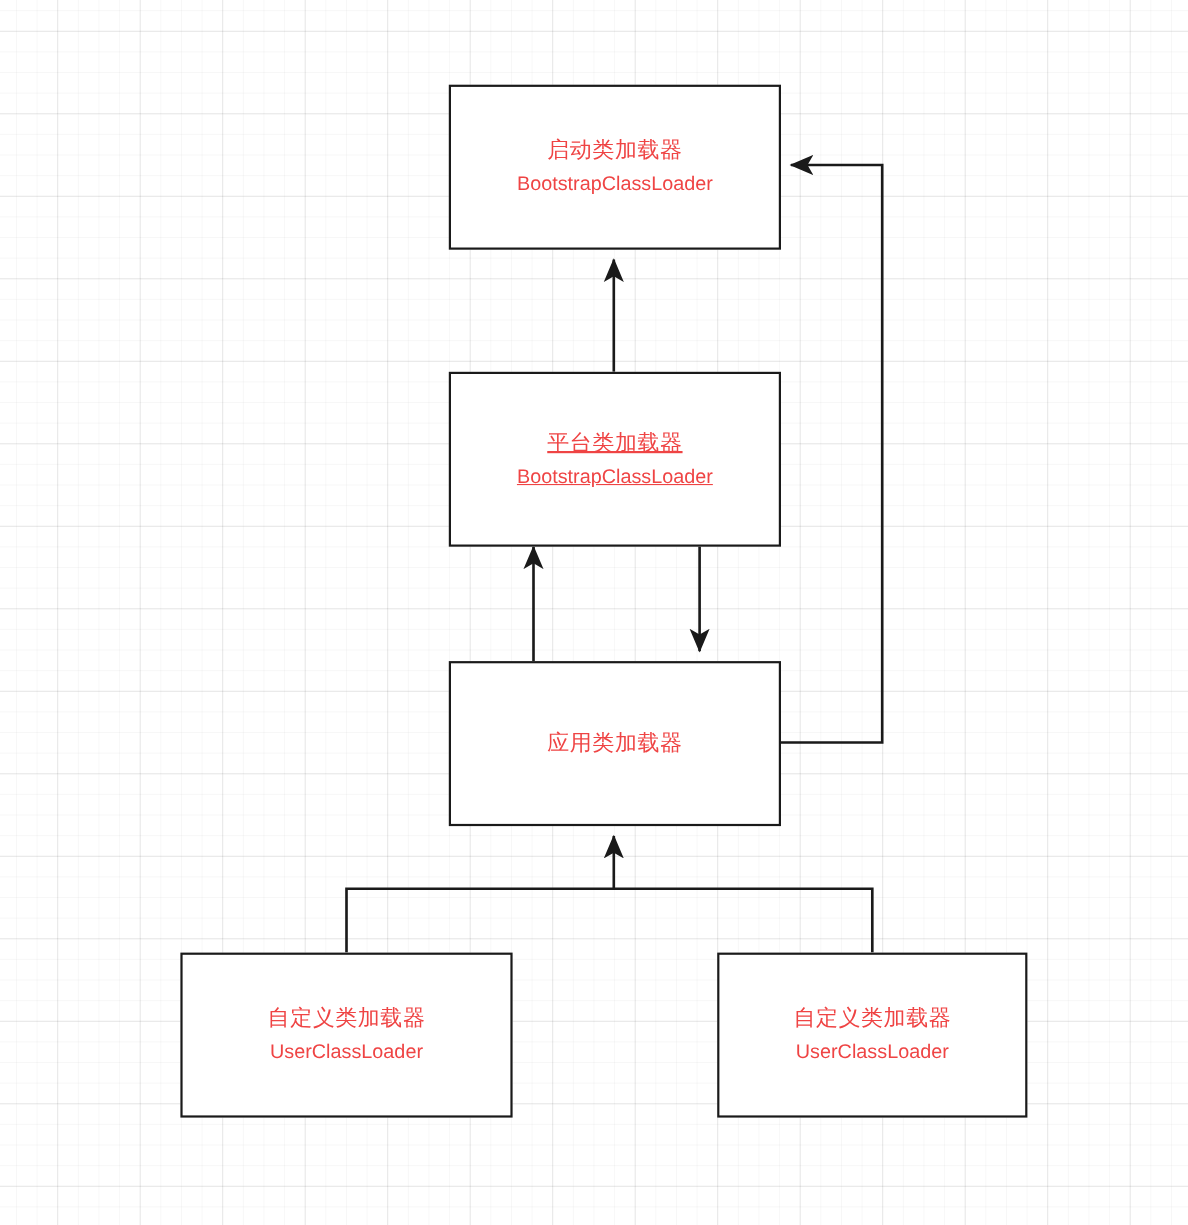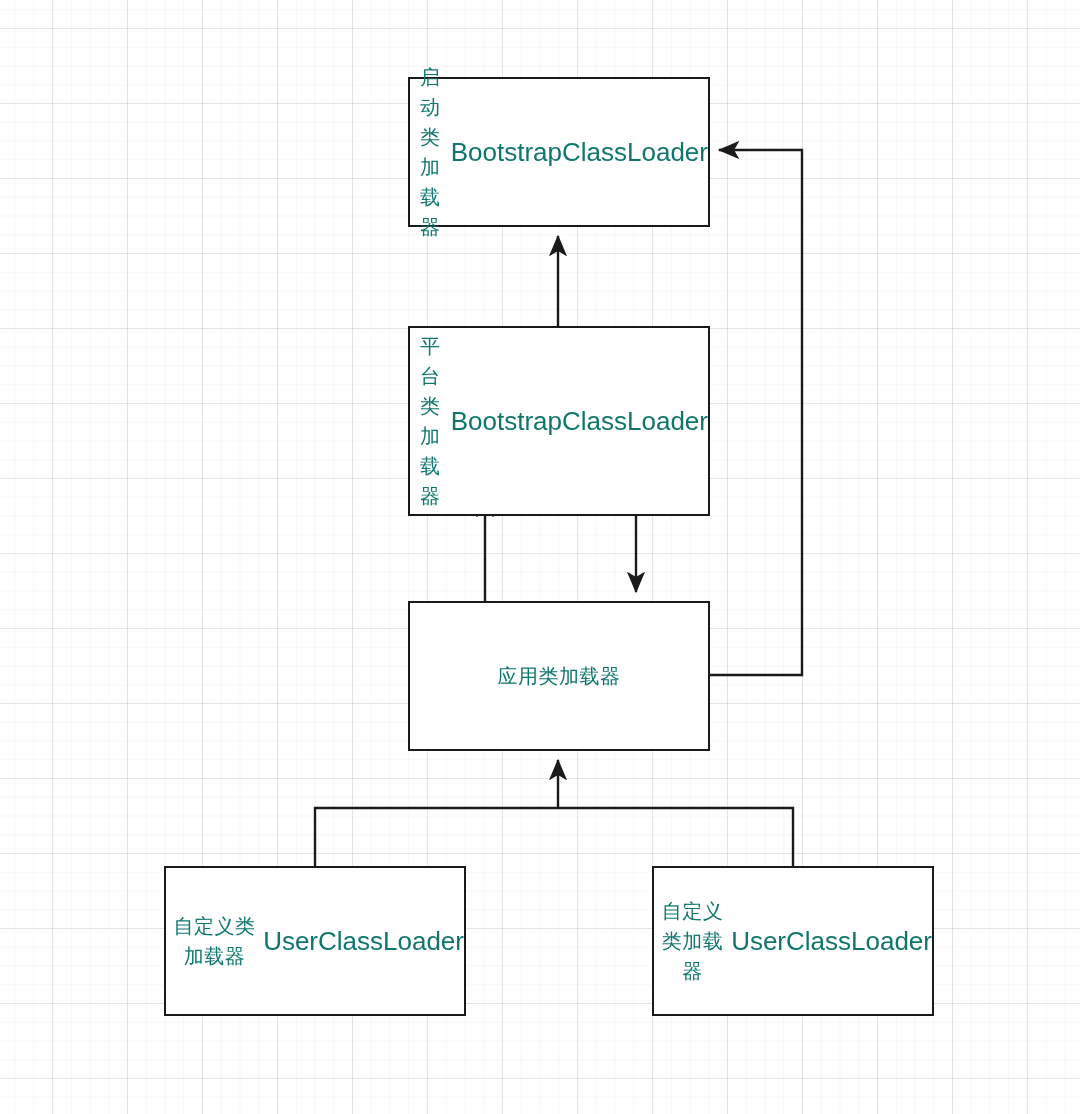--- a/index.html
+++ b/index.html
@@ -35,33 +35,33 @@
     top: 0;
     width: 1080px;
     height: 1114px;
   }
   .node {
     position: absolute;
     box-sizing: border-box;
     border: 2px solid #1a1a1a;
     background: #ffffff;
     display: flex;
-    flex-direction: row;
+    flex-direction: column;
     align-items: center;
     justify-content: center;
     text-align: center;
-    color: #0f766e;
+    color: #ef4444;
   }
   .node .cn {
     font-size: 20px;
     line-height: 30px;
     letter-spacing: 0.5px;
   }
   .node .en {
-    font-size: 26px;
+    font-size: 18px;
     line-height: 30px;
   }
 </style>
 </head>
 <body>
 
 <div id="canvas">
 
   <svg id="edges" viewBox="0 0 1080 1114" xmlns="http://www.w3.org/2000/svg">
     <defs>
@@ -90,21 +90,21 @@
     <g>
       <path d="M710,675 L802,675 L802,150 L719,150" stroke="#1a1a1a" stroke-width="2.4" fill="none" marker-end="url(#arrowhead)"></path>
     </g>
   </svg>
 
   <div class="node" style="left:408px; top:77px; width:302px; height:150px;">
     <div class="cn">启动类加载器</div>
     <div class="en">BootstrapClassLoader</div>
   </div>
 
-  <div class="node" style="left:408px; top:326px; width:302px; height:190px;">
+  <div class="node" style="left:408px; top:338px; width:302px; height:159px;text-decoration:underline;">
     <div class="cn">平台类加载器</div>
     <div class="en">BootstrapClassLoader</div>
   </div>
 
   <div class="node" style="left:408px; top:601px; width:302px; height:150px;gap:20px;">
     <div class="cn">应用类加载器</div>
   </div>
 
   <div class="node" style="left:164px; top:866px; width:302px; height:150px;">
     <div class="cn">自定义类加载器</div>

